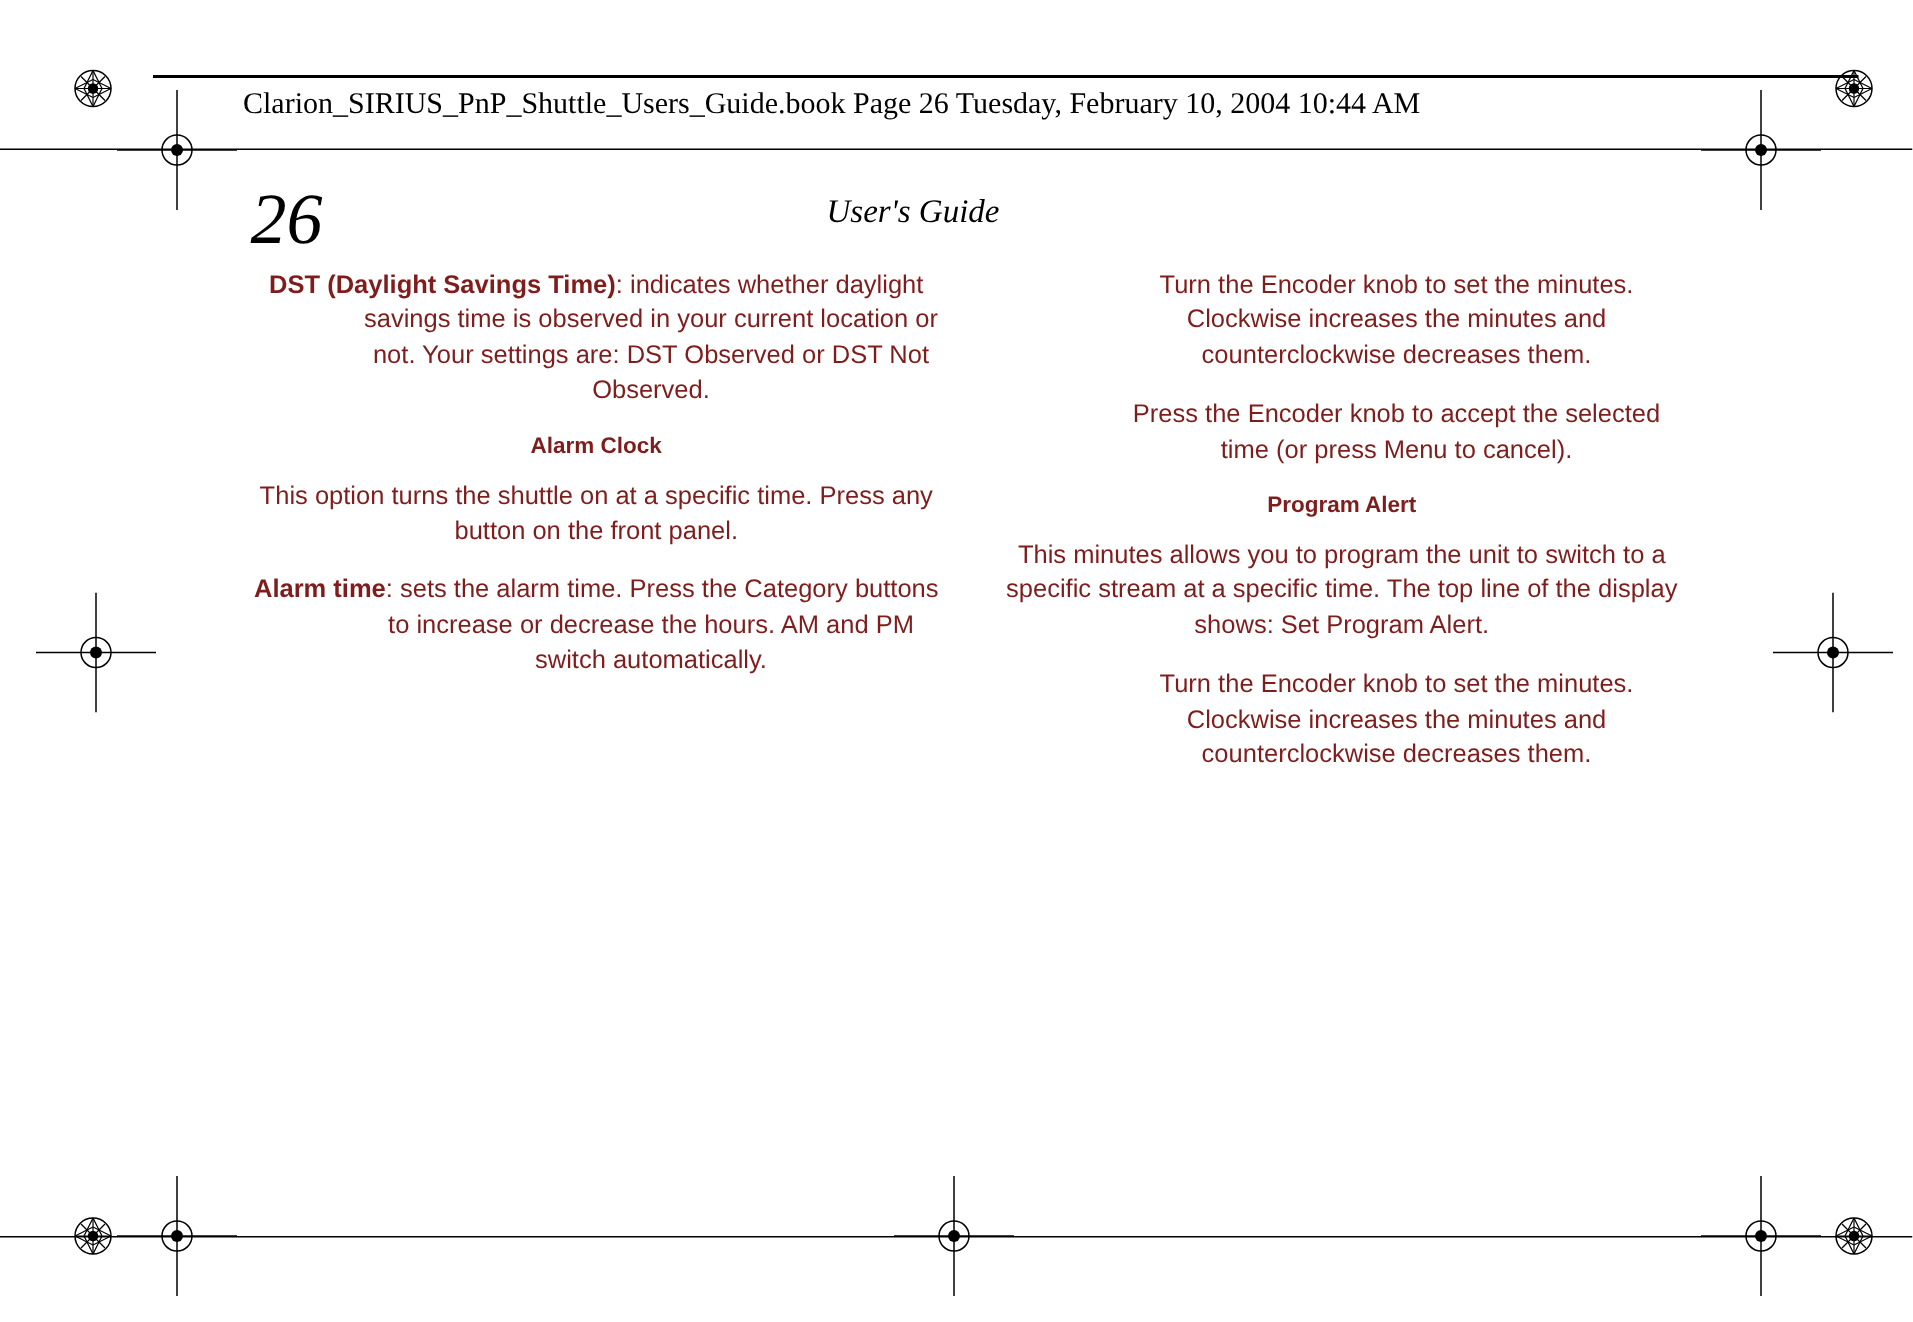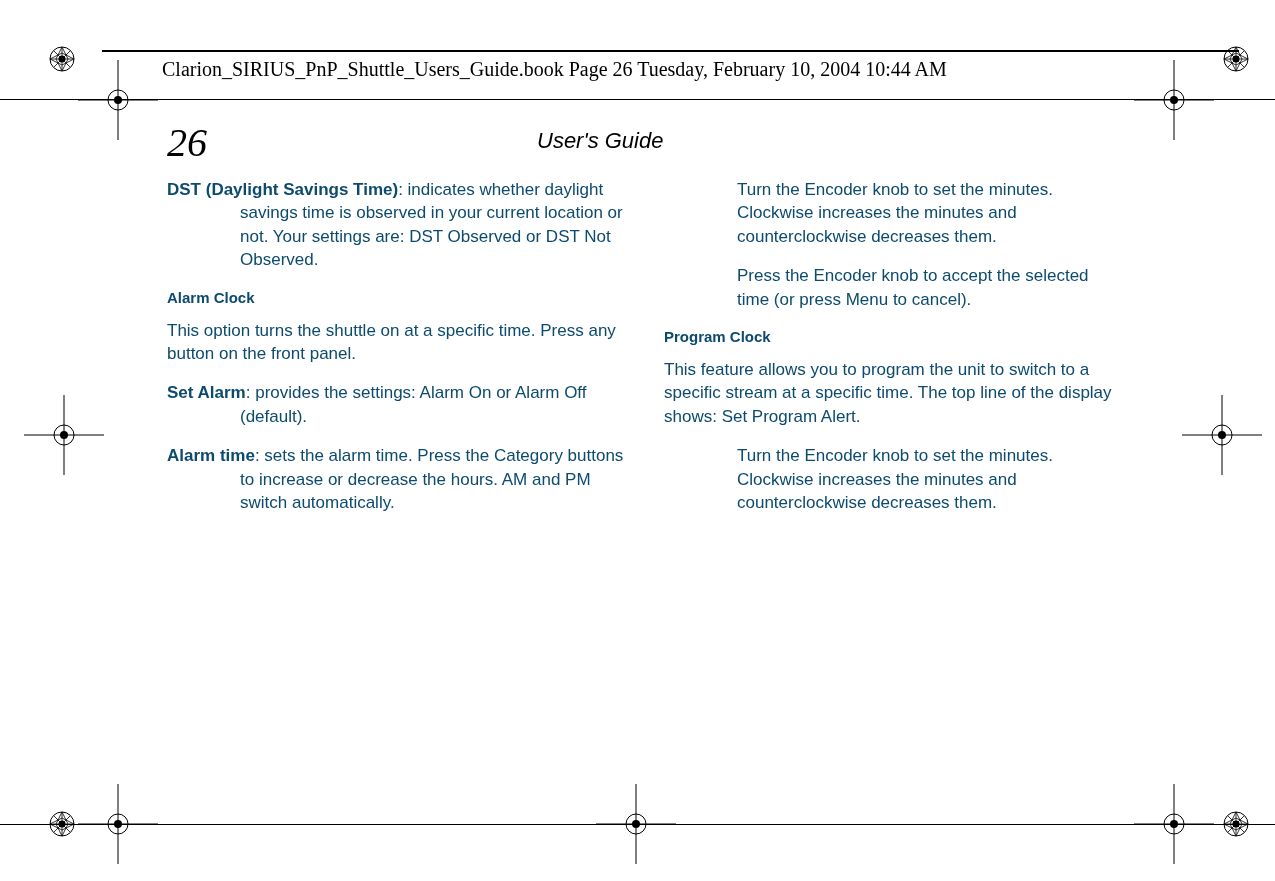--- a/index.html
+++ b/index.html
@@ -8,22 +8,22 @@
       height: 881px;
       background: #fff;
       font-family: Arial, Helvetica, sans-serif;
       position: relative;
       overflow: hidden;
     }
     .top-rule { position: absolute; top: 50px; left: 102px; right: 36px; height: 2px; background: #000; }
     .header-line { position: absolute; top: 58px; left: 162px; font-family: Georgia, 'Times New Roman', serif; font-size: 20px; color: #000; }
     .content-rule-top { position: absolute; top: 99px; left: 0; right: 0; height: 1px; background: #000; }
     .content-rule-bottom { position: absolute; top: 824px; left: 0; right: 0; height: 1px; background: #000; }
-    .page-number { position: absolute; top: 119px; left: 167px; font-family: 'Comic Sans MS', 'Brush Script MT', cursive; font-style: italic; font-size: 40px; color: #000; }
-    .running-head { position: absolute; top: 128px; left: 537px; font-family: Liberation Sans, sans-serif; font-style: italic; font-size: 22px; color: #000; }
+    .page-number { position: absolute; top: 119px; left: 167px; font-family: 'Comic Sans MS', 'Brush Script MT', cursive; font-style: italic; font-size: 48px; color: #000; }
+    .running-head { position: absolute; top: 128px; left: 551px; font-family: Liberation Serif, serif; font-style: italic; font-size: 22px; color: #000; }
     .b { font-weight: bold; }
     .regmark { position: absolute; width: 34px; height: 34px; }
     .regmark svg { width: 34px; height: 34px; }
     .crosshair { position: absolute; width: 80px; height: 80px; }
     .crosshair svg { width: 80px; height: 80px; }
     .reg-top-left { top: 42px; left: 45px; }
     .reg-top-right { top: 42px; right: 22px; }
     .reg-bottom-left { top: 807px; left: 45px; }
     .reg-bottom-right { top: 807px; right: 22px; }
     .cross-top-left { top: 60px; left:  78px; }
@@ -40,39 +40,38 @@
 <div class="top-rule"></div>
 <div class="header-line">Clarion_SIRIUS_PnP_Shuttle_Users_Guide.book  Page 26  Tuesday, February 10, 2004  10:44 AM</div>
 <div class="content-rule-top"></div>
 <div class="content-rule-bottom"></div>
 
 <div class="page-number">26</div>
 <div class="running-head">User's Guide</div>
 
 <style>
   .cols2 { position:absolute; top:178px; left:167px; width: 958px; display:flex; gap:36px; }
-  .cols2 .c { flex:1; font-size:17px; line-height:1.38; color:#0c4a6e; }
+  .cols2 .c { flex:1; font-size:17px; line-height:1.38; color:#7f1d1d;text-align:center; }
   .hang { padding-left:73px; text-indent:-73px; margin-bottom:16px; }
   .hang-sub { padding-left:73px; margin-bottom:16px; }
   .flat { margin-bottom:16px; }
   .hd { font-weight:bold; font-size:15px; margin-bottom:10px; }
 </style>
 <div class="cols2">
   <div class="c">
     <div class="hang"><span class="b">DST (Daylight Savings Time)</span><span>: indicates whether daylight savings time is observed in your current location or not. Your settings are: DST Observed or DST Not Observed.</span></div>
     <div class="hd">Alarm Clock</div>
     <div class="flat">This option turns the shuttle on at a specific time. Press any button on the front panel.</div>
-    <div class="hang"><span class="b">Set Alarm</span><span>: provides the settings: Alarm On or Alarm Off (default).</span></div>
     <div class="hang"><span class="b">Alarm time</span><span>: sets the alarm time. Press the Category buttons to increase or decrease the hours. AM and PM switch automatically.</span></div>
   </div>
   <div class="c">
     <div class="hang-sub">Turn the Encoder knob to set the minutes. Clockwise increases the minutes and counterclockwise decreases them.</div>
     <div class="hang-sub">Press the Encoder knob to accept the selected time (or press Menu to cancel).</div>
-    <div class="hd">Program Clock</div>
-    <div class="flat">This feature allows you to program the unit to switch to a specific stream at a specific time. The top line of the display shows: Set Program Alert.</div>
+    <div class="hd">Program Alert</div>
+    <div class="flat">This minutes allows you to program the unit to switch to a specific stream at a specific time. The top line of the display shows: Set Program Alert.</div>
     <div class="hang-sub">Turn the Encoder knob to set the minutes. Clockwise increases the minutes and counterclockwise decreases them.</div>
   </div>
 </div>
 
 <div class="regmark reg-top-left">
   <svg viewBox="0 0 34 34">
       <circle cx="17" cy="17" r="12" fill="none" stroke="#000" stroke-width="1"></circle>
       <g stroke="#000" stroke-width="0.8">
         <line x1="17" y1="5" x2="17" y2="29"></line>
         <line x1="5" y1="17" x2="29" y2="17"></line>

